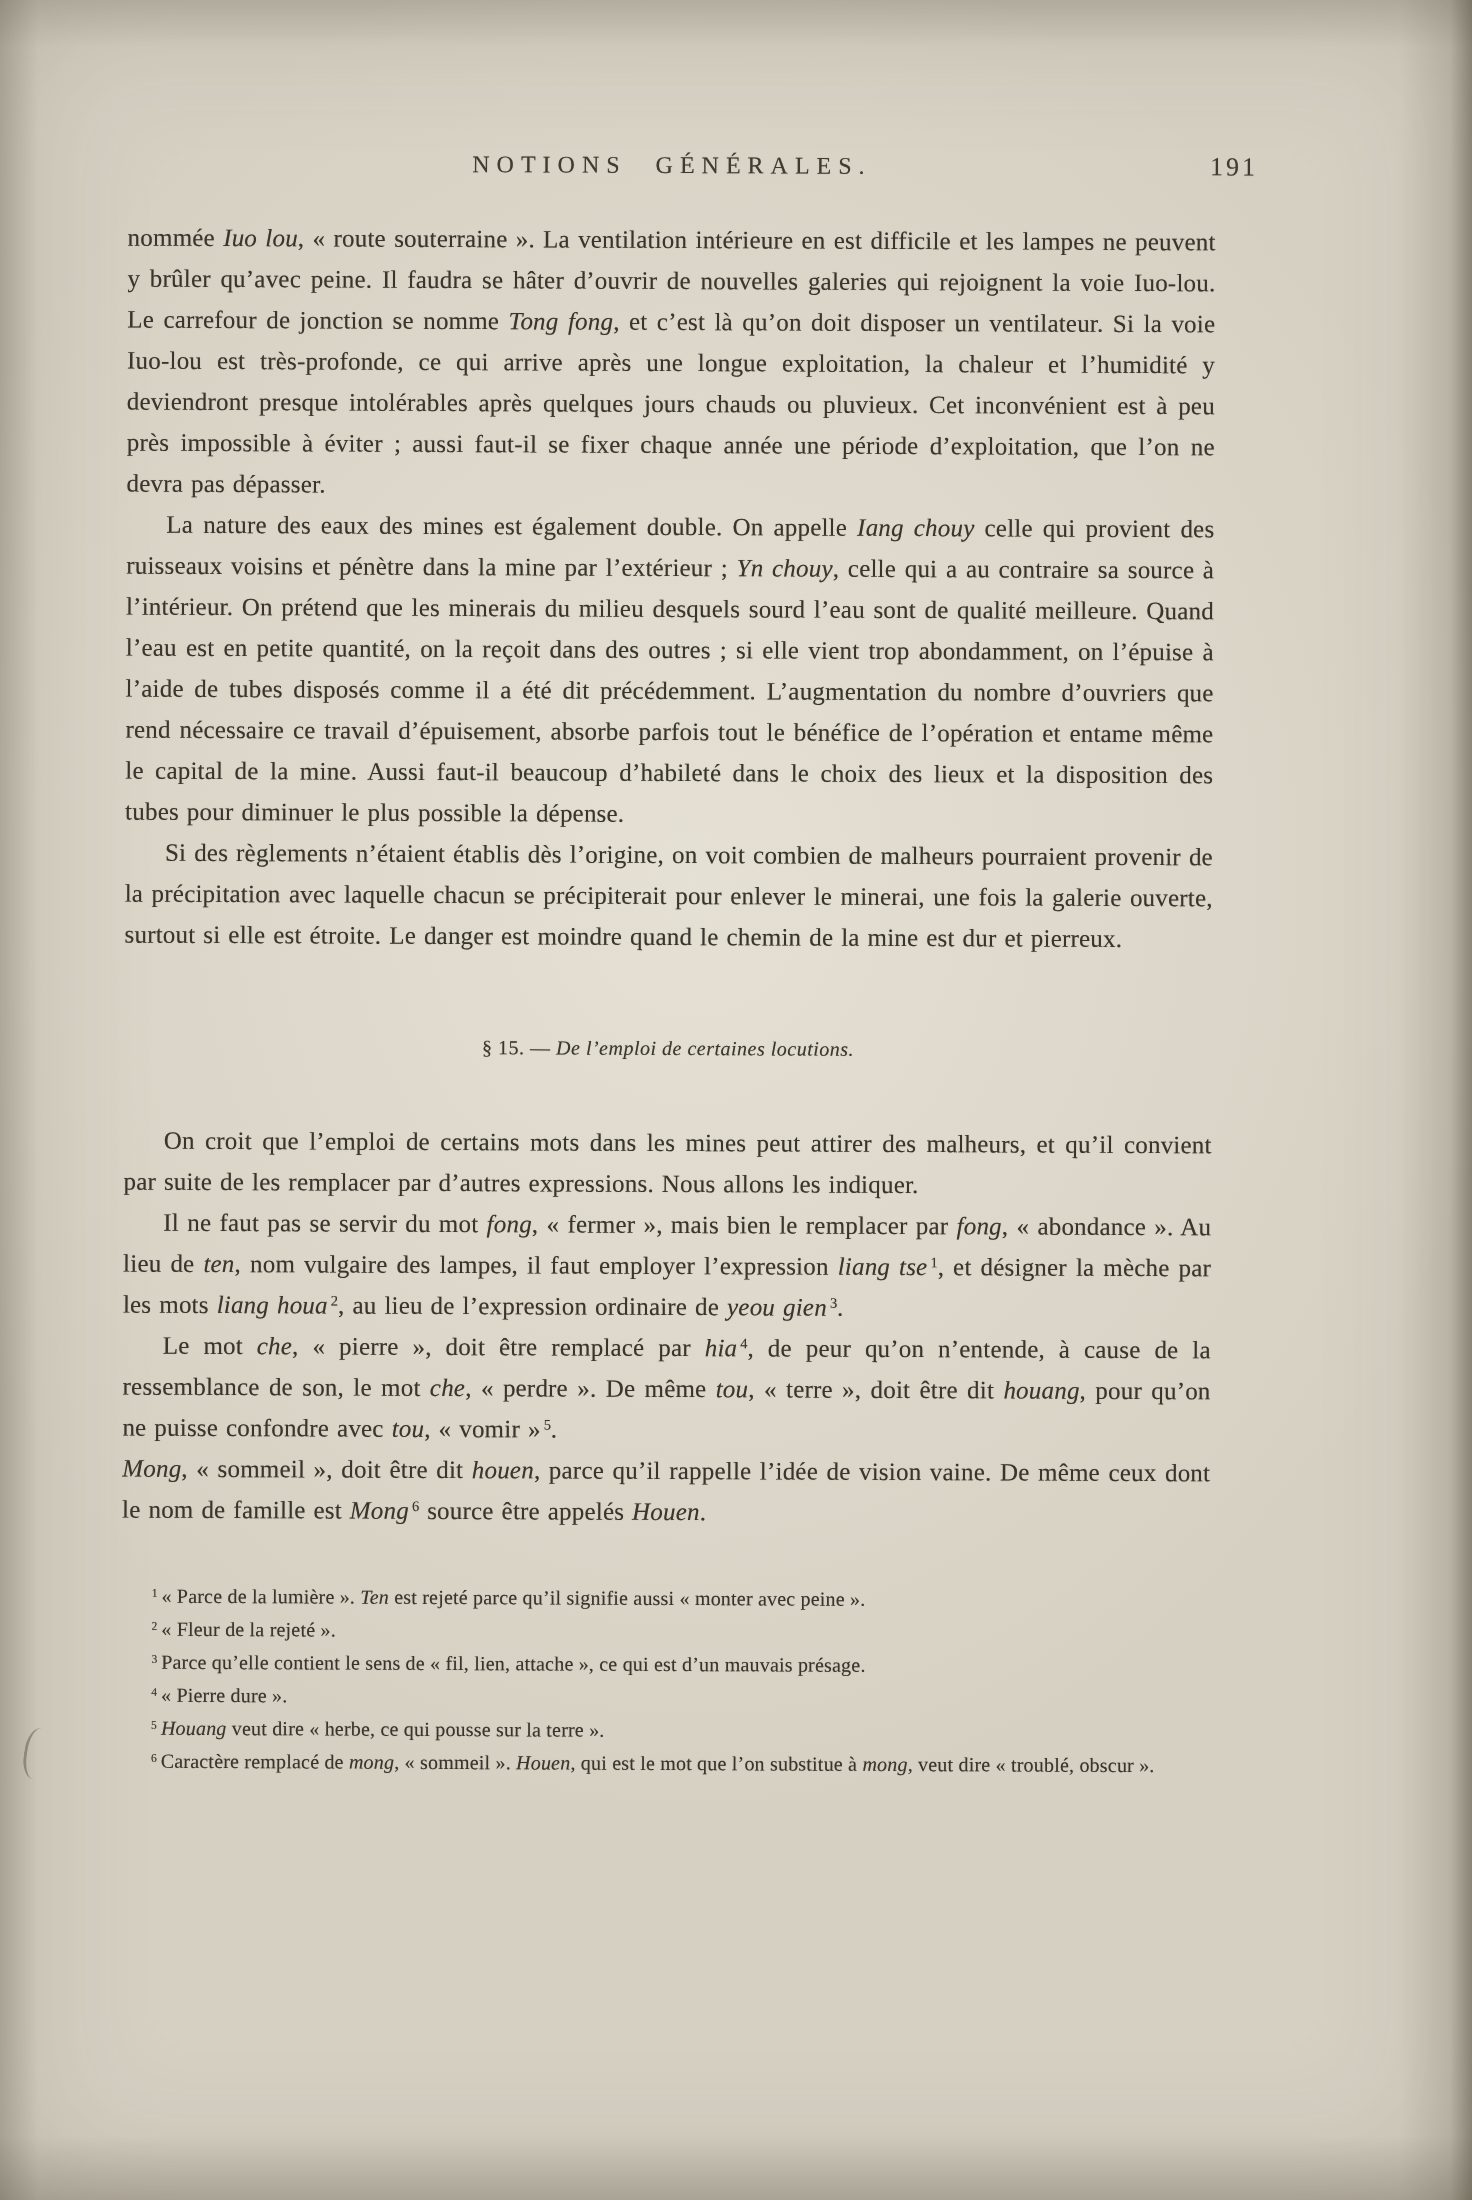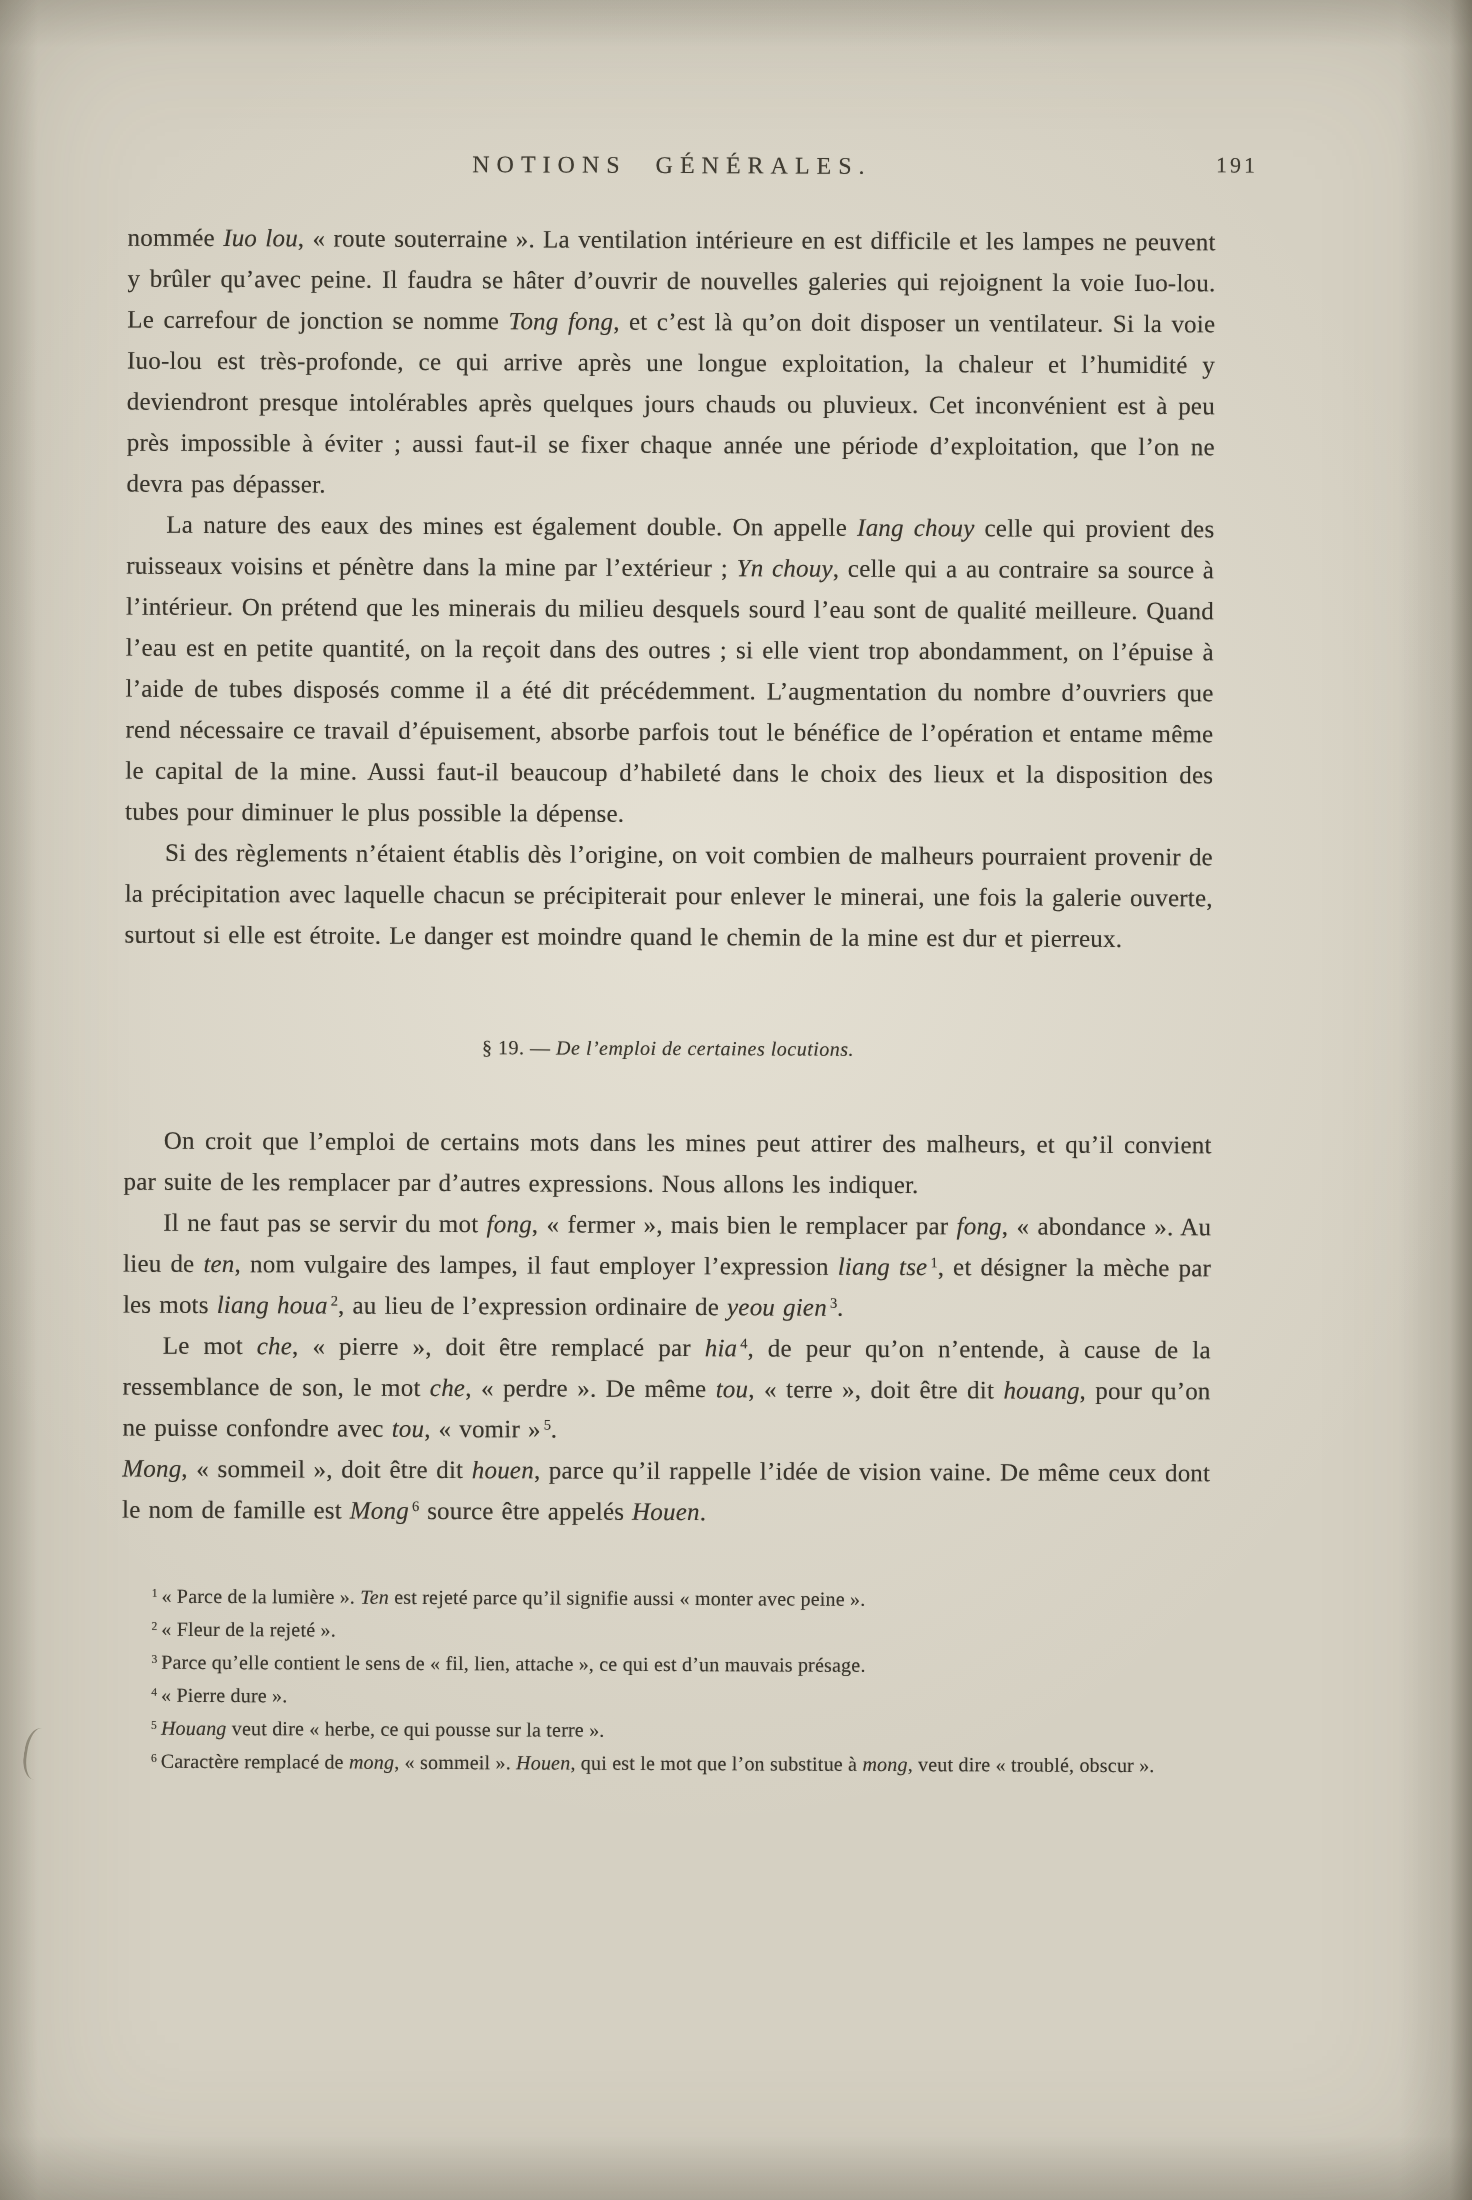--- a/index.html
+++ b/index.html
@@ -56,21 +56,21 @@
     font-size: 24px;
     letter-spacing: 7px;
     word-spacing: 16px;
     color: #403c32;
     margin-bottom: 40px;
   }
   .folio {
     position: absolute;
     right: -42px;
     top: -2px;
-    font-size: 22px;
+    font-size: 26px;
     letter-spacing: 3px;
   }
   .body-text p.para {
     margin: 0;
     font-size: 25px;
     line-height: 41px;
     text-align: justify;
     letter-spacing: 0.2px;
     word-spacing: 1.5px;
   }
@@ -116,21 +116,21 @@
       <span class="head-title">NOTIONS GÉNÉRALES.</span>
       <span class="folio">191</span>
     </div>
 
     <div class="body-text">
 
       <p class="para"><span>nommée </span><i>Iuo lou</i><span>, « route souterraine ». La ventilation intérieure en est difficile et les lampes ne peuvent y brûler qu’avec peine. Il faudra se hâter d’ouvrir de nouvelles galeries qui rejoignent la voie Iuo-lou. Le carrefour de jonction se nomme </span><i>Tong fong</i><span>, et c’est là qu’on doit disposer un ventilateur. Si la voie Iuo-lou est très-profonde, ce qui arrive après une longue exploitation, la chaleur et l’humidité y deviendront presque intolérables après quelques jours chauds ou pluvieux. Cet inconvénient est à peu près impossible à éviter ; aussi faut-il se fixer chaque année une période d’exploitation, que l’on ne devra pas dépasser.</span></p>
       <p class="para indent"><span>La nature des eaux des mines est également double. On appelle </span><i>Iang chouy</i><span> celle qui provient des ruisseaux voisins et pénètre dans la mine par l’extérieur ; </span><i>Yn chouy</i><span>, celle qui a au contraire sa source à l’intérieur. On prétend que les minerais du milieu desquels sourd l’eau sont de qualité meilleure. Quand l’eau est en petite quantité, on la reçoit dans des outres ; si elle vient trop abondamment, on l’épuise à l’aide de tubes disposés comme il a été dit précédemment. L’augmentation du nombre d’ouvriers que rend nécessaire ce travail d’épuisement, absorbe parfois tout le bénéfice de l’opération et entame même le capital de la mine. Aussi faut-il beaucoup d’habileté dans le choix des lieux et la disposition des tubes pour diminuer le plus possible la dépense.</span></p>
       <p class="para indent"><span>Si des règlements n’étaient établis dès l’origine, on voit combien de malheurs pourraient provenir de la précipitation avec laquelle chacun se précipiterait pour enlever le minerai, une fois la galerie ouverte, surtout si elle est étroite. Le danger est moindre quand le chemin de la mine est dur et pierreux.</span></p>
 
-      <div class="section-heading"><span>§ 19. — </span><i>De l’emploi de certaines locutions.</i></div>
+      <div class="section-heading"><span>§ 15. — </span><i>De l’emploi de certaines locutions.</i></div>
 
       <p class="para indent"><span>On croit que l’emploi de certains mots dans les mines peut attirer des malheurs, et qu’il convient par suite de les remplacer par d’autres expressions. Nous allons les indiquer.</span></p>
       <p class="para indent"><span>Il ne faut pas se servir du mot </span><i>fong</i><span>, « fermer », mais bien le remplacer par </span><i>fong</i><span>, « abondance ». Au lieu de </span><i>ten</i><span>, nom vulgaire des lampes, il faut employer l’expression </span><i>liang tse</i><sup>1</sup><span>, et désigner la mèche par les mots </span><i>liang houa</i><sup>2</sup><span>, au lieu de l’expression ordinaire de </span><i>yeou gien</i><sup>3</sup><span>.</span></p>
       <p class="para indent"><span>Le mot </span><i>che</i><span>, « pierre », doit être remplacé par </span><i>hia</i><sup>4</sup><span>, de peur qu’on n’entende, à cause de la ressemblance de son, le mot </span><i>che</i><span>, « perdre ». De même </span><i>tou</i><span>, « terre », doit être dit </span><i>houang</i><span>, pour qu’on ne puisse confondre avec </span><i>tou</i><span>, « vomir »</span><sup>5</sup><span>.</span></p>
       <p class="para"><i>Mong</i><span>, « sommeil », doit être dit </span><i>houen</i><span>, parce qu’il rappelle l’idée de vision vaine. De même ceux dont le nom de famille est </span><i>Mong</i><sup>6</sup><span> source être appelés </span><i>Houen</i><span>.</span></p>
 
       <div class="footnotes">
         <p class="footnote"><sup>1</sup><span>« Parce de la lumière ». </span><i>Ten</i><span> est rejeté parce qu’il signifie aussi « monter avec peine ».</span></p>
         <p class="footnote"><sup>2</sup><span>« Fleur de la rejeté ».</span></p>
         <p class="footnote"><sup>3</sup><span>Parce qu’elle contient le sens de « fil, lien, attache », ce qui est d’un mauvais présage.</span></p>

